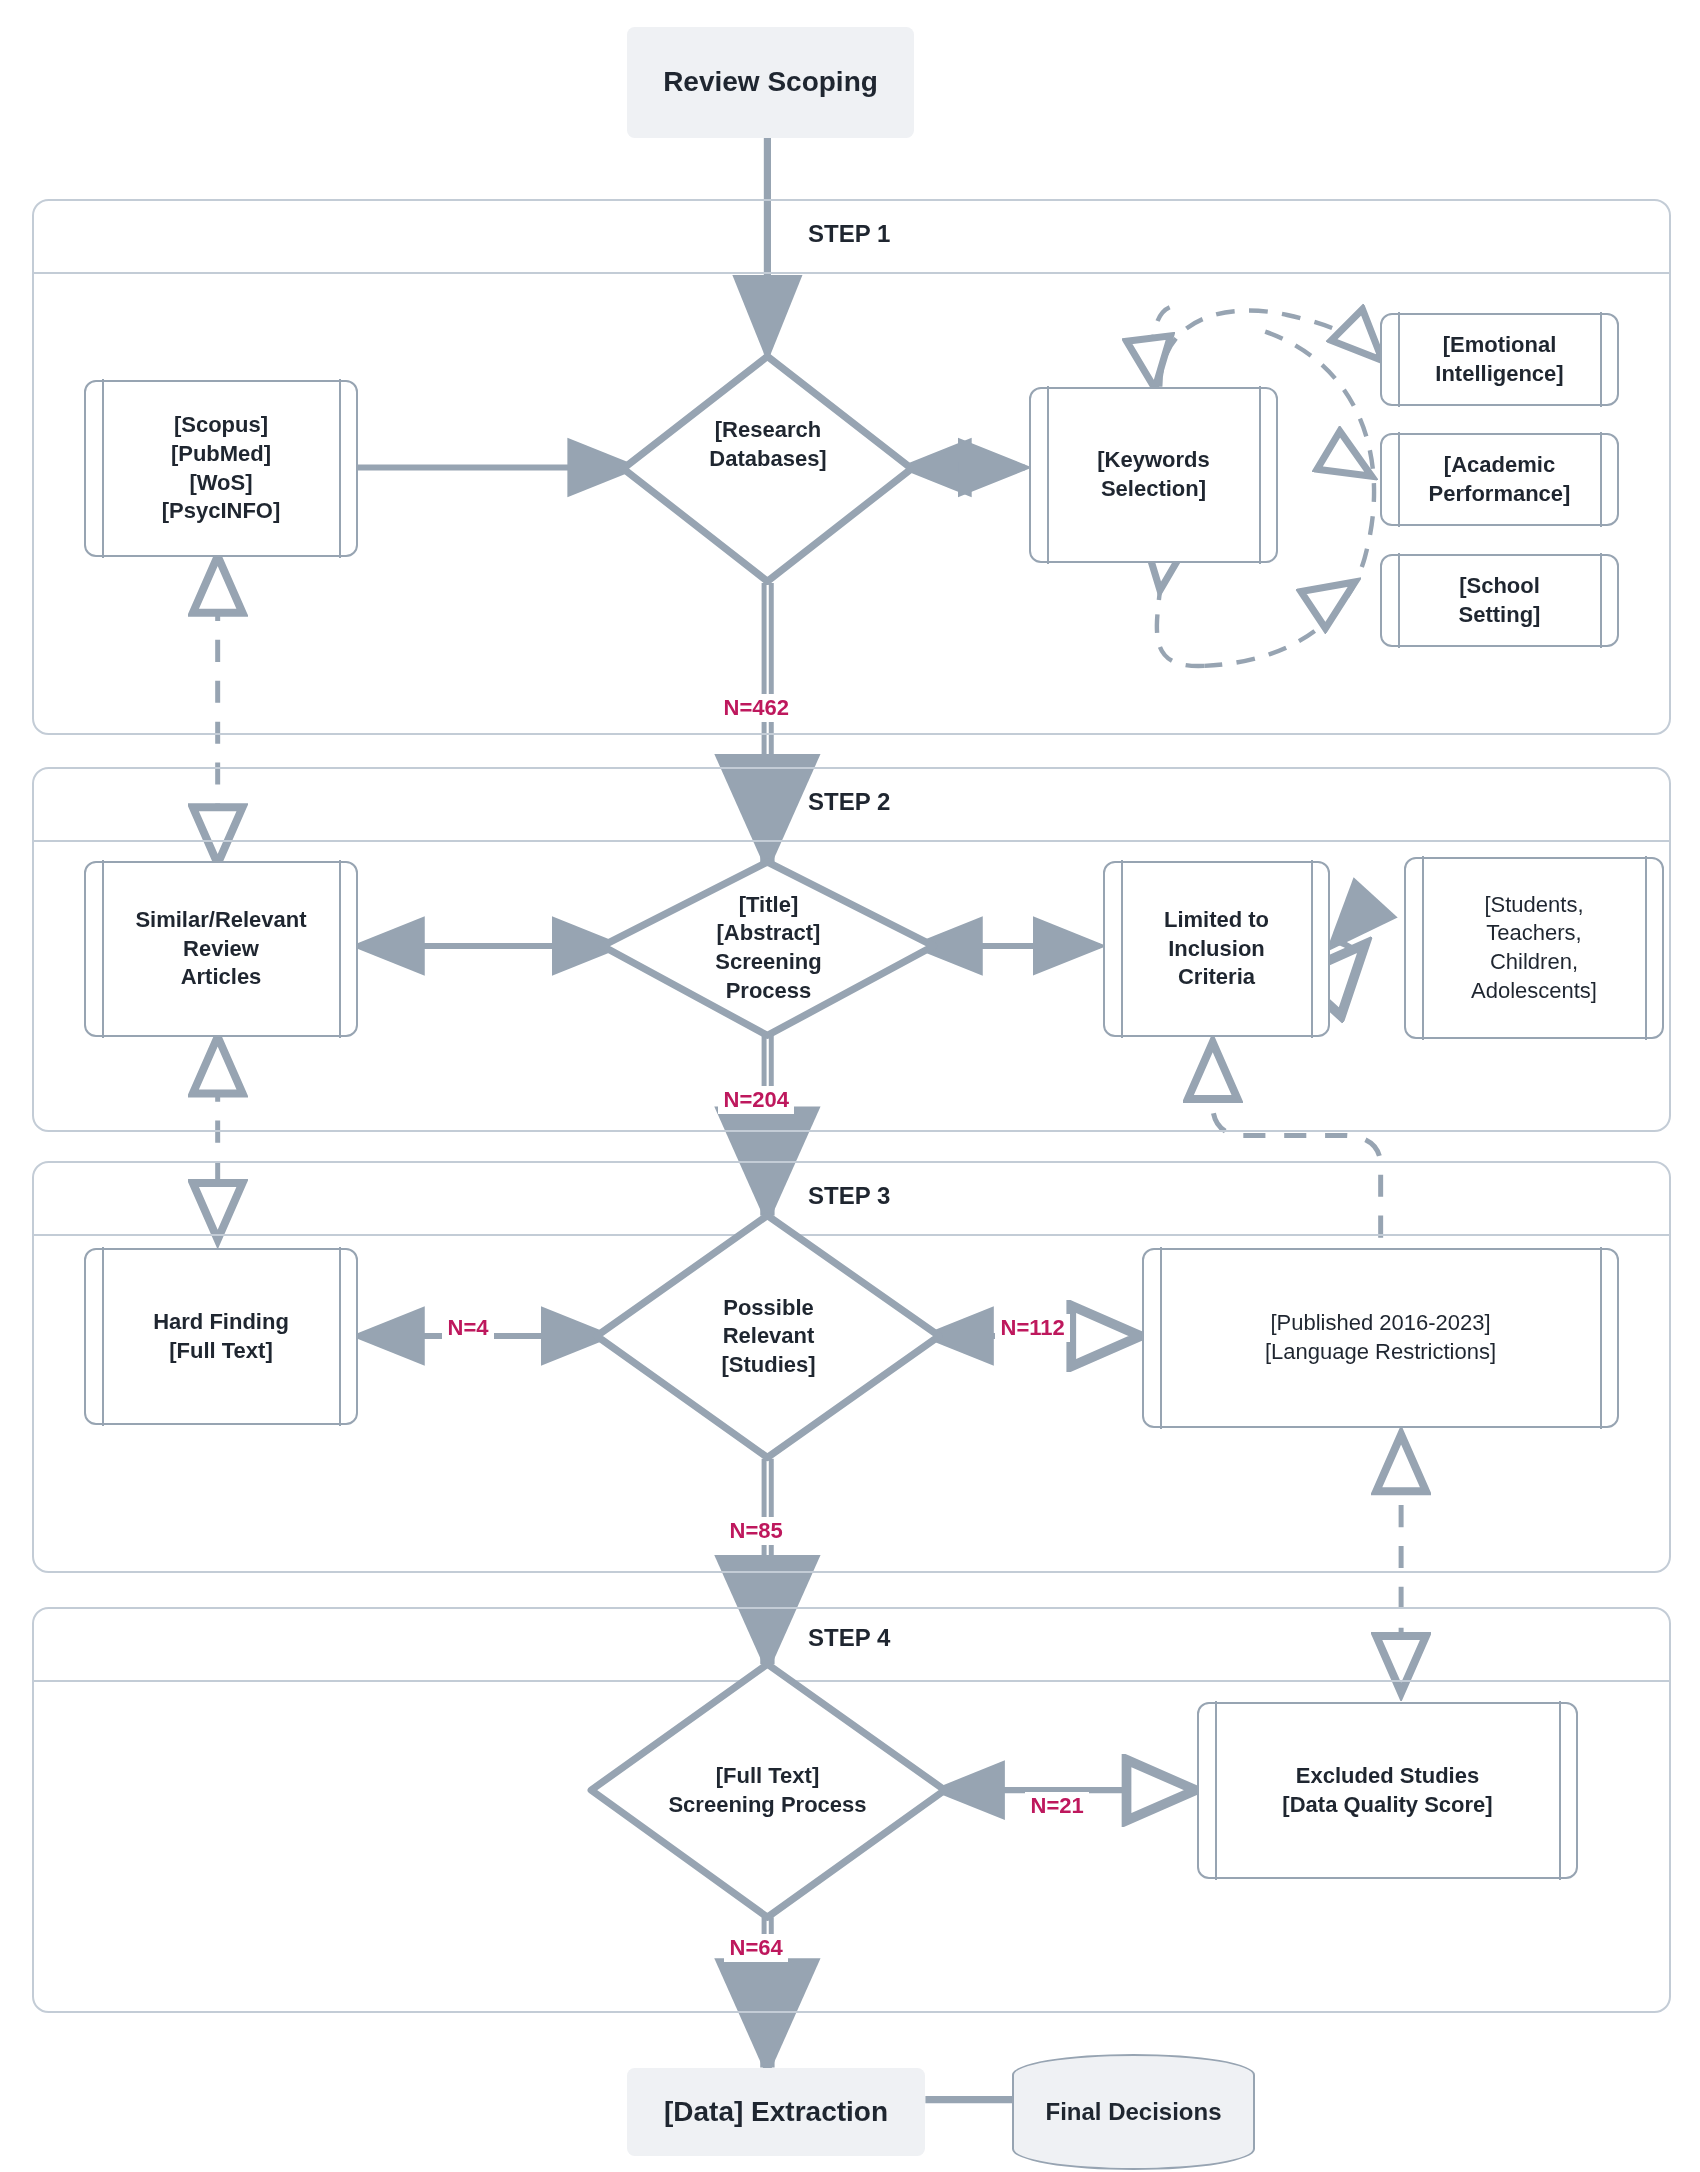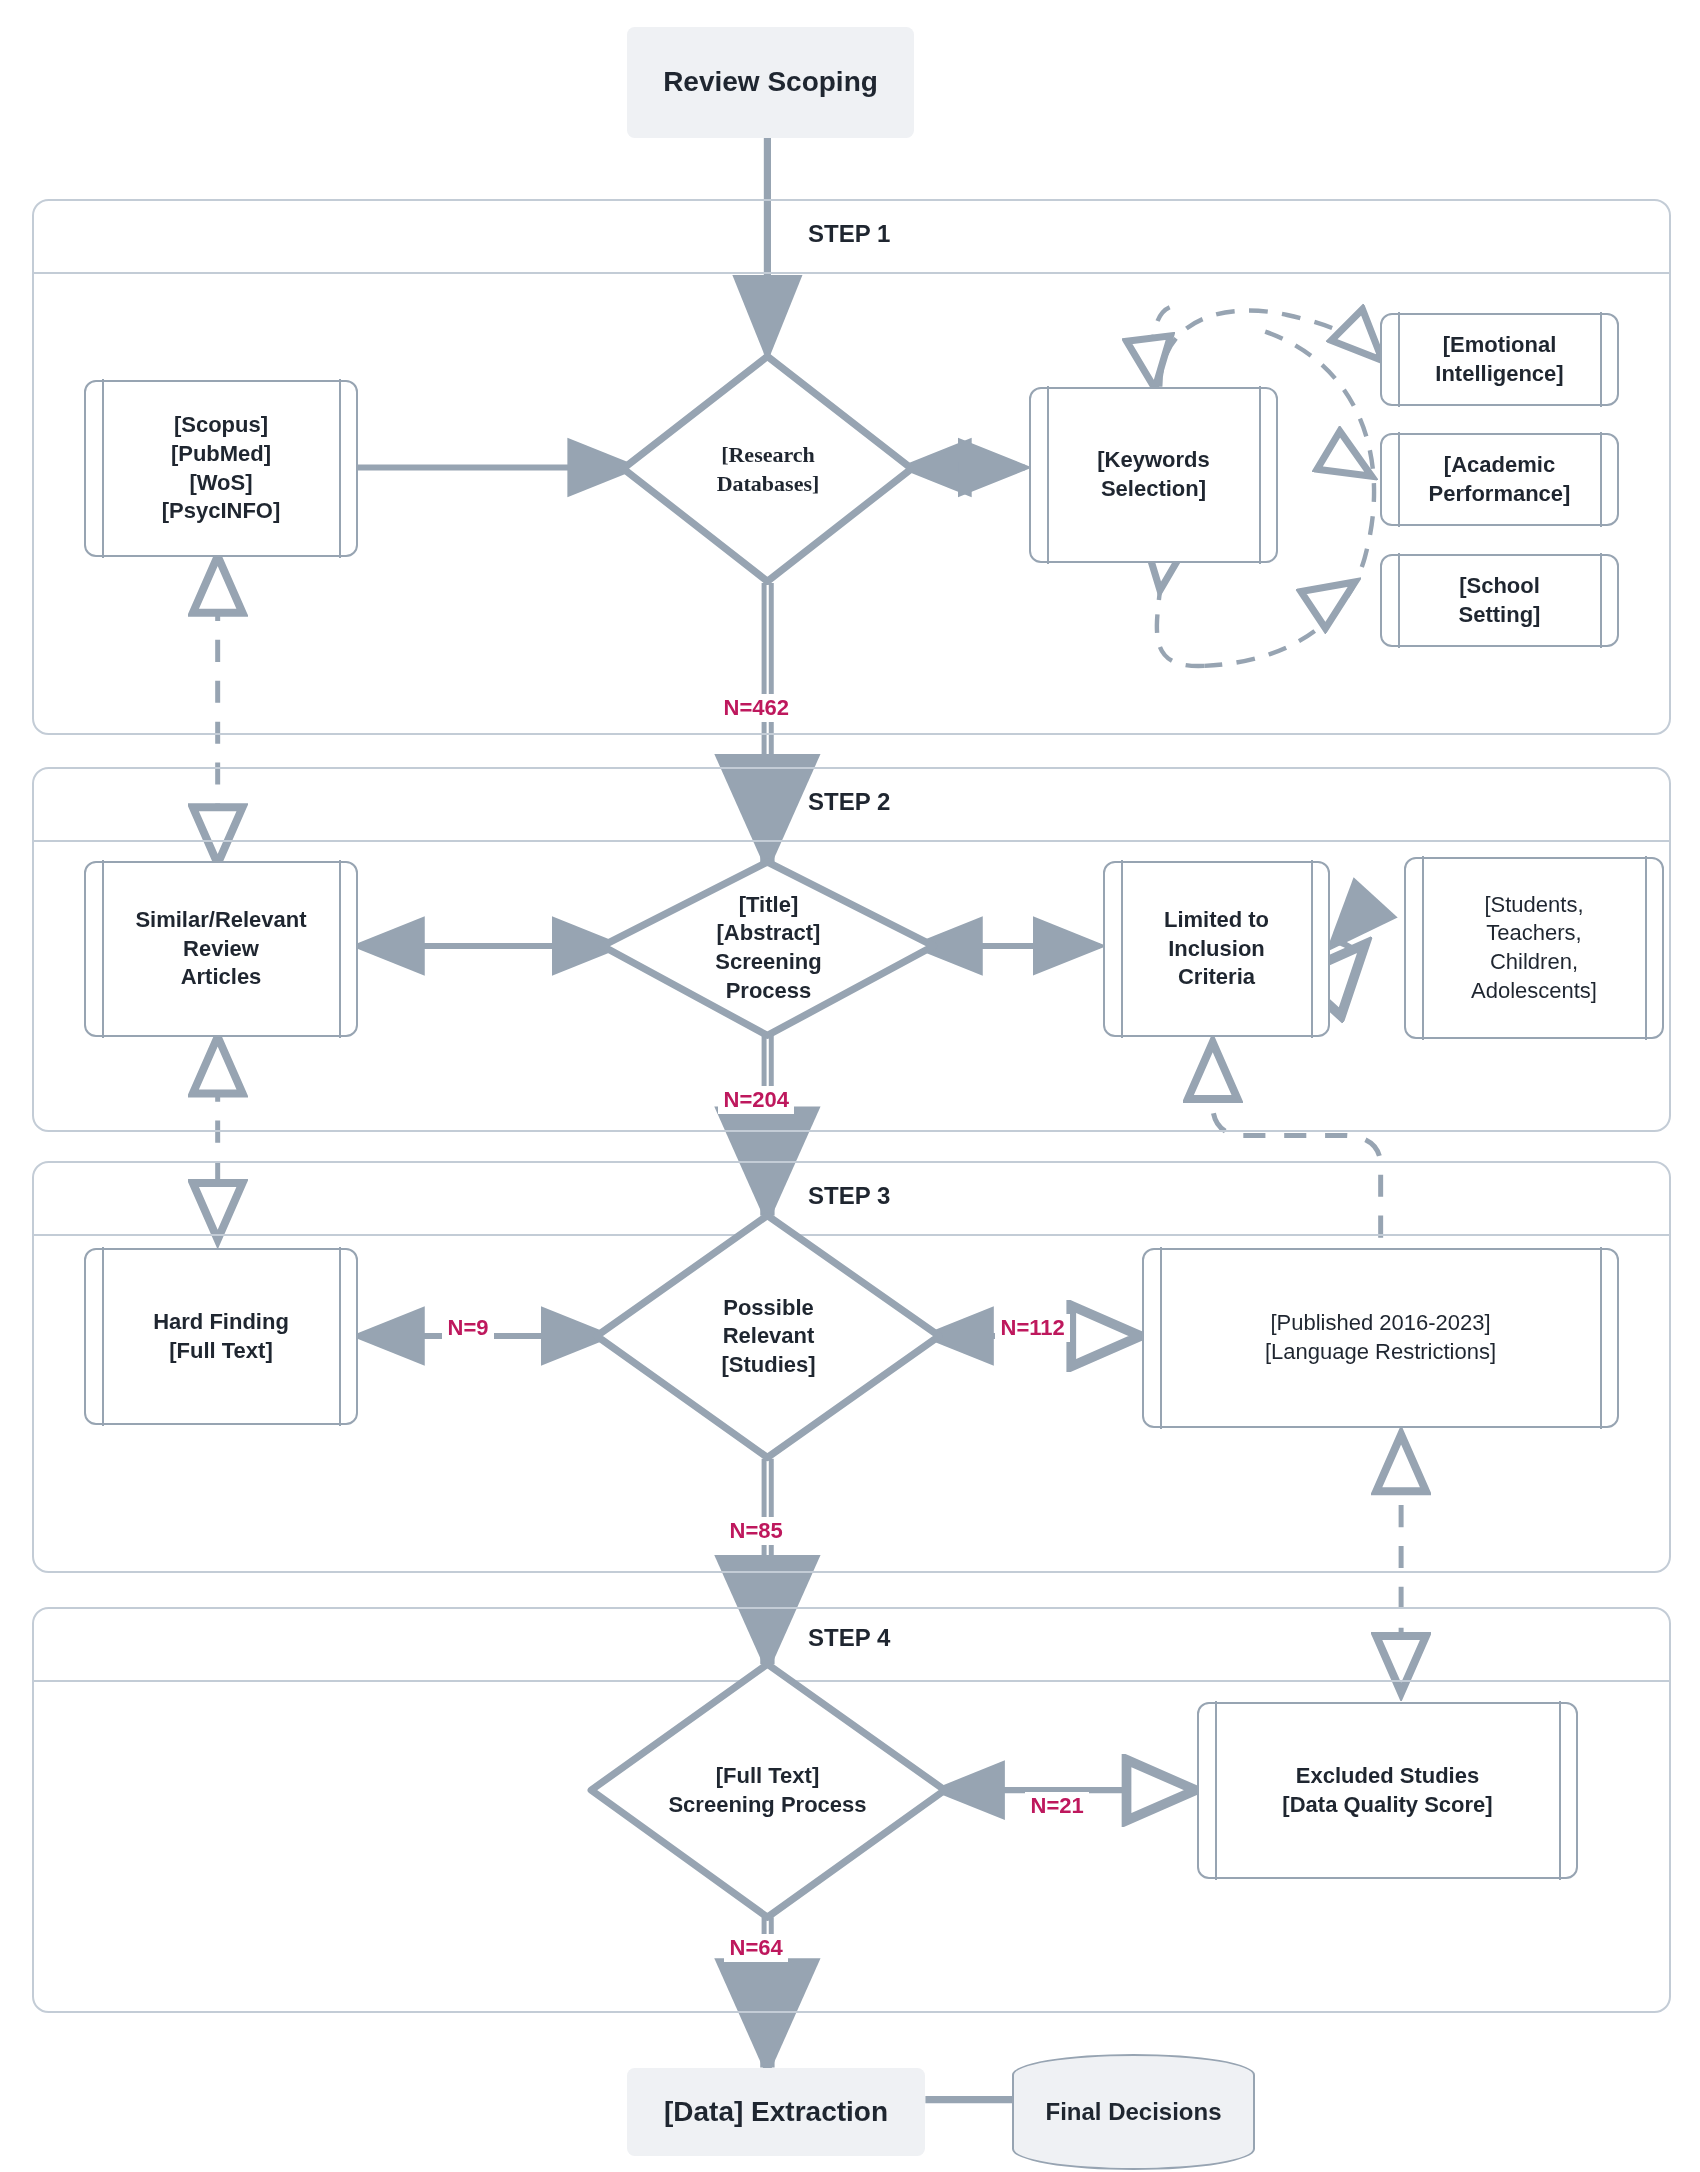--- a/index.html
+++ b/index.html
@@ -153,21 +153,21 @@
 
   <div class="node sub" style="left:84px;top:380px;width:274px;height:177px;">
     <div class="lbl">
       <span>[Scopus]</span><br>
       <span>[PubMed]</span><br>
       <span>[WoS]</span><br>
       <span>[PsycINFO]</span>
     </div>
   </div>
 
-  <div class="node" style="left:641px;top:420px;width:254px;height:99px;font-family:Liberation Serif, serif;">
+  <div class="node" style="left:641px;top:395px;width:254px;height:99px;">
     <div class="lbl">
       <span>[Research</span><br>
       <span>Databases]</span>
     </div>
   </div>
 
   <div class="node sub" style="left:1029px;top:387px;width:249px;height:176px;">
     <div class="lbl">
       <span>[Keywords</span><br>
       <span>Selection]</span>
@@ -268,20 +268,20 @@
   <div class="node term" style="left:627px;top:2068px;width:298px;height:88px;">
     <div class="lbl">[Data] Extraction</div>
   </div>
 
   <div class="node cyl" style="left:1012px;top:2054px;width:243px;height:116px;">
     <div class="lbl">Final Decisions</div>
   </div>
 
   <div class="elabel" style="left:718px;top:694px;">N=462</div>
   <div class="elabel" style="left:718px;top:1086px;">N=204</div>
-  <div class="elabel" style="left:442px;top:1314px;">N=9</div>
+  <div class="elabel" style="left:442px;top:1314px;">N=4</div>
   <div class="elabel" style="left:995px;top:1314px;">N=112</div>
   <div class="elabel" style="left:724px;top:1517px;">N=85</div>
   <div class="elabel" style="left:1025px;top:1768px;margin-top:24px;">N=21</div>
   <div class="elabel" style="left:724px;top:1934px;">N=64</div>
 
 </div>
 
 
 </body></html>

